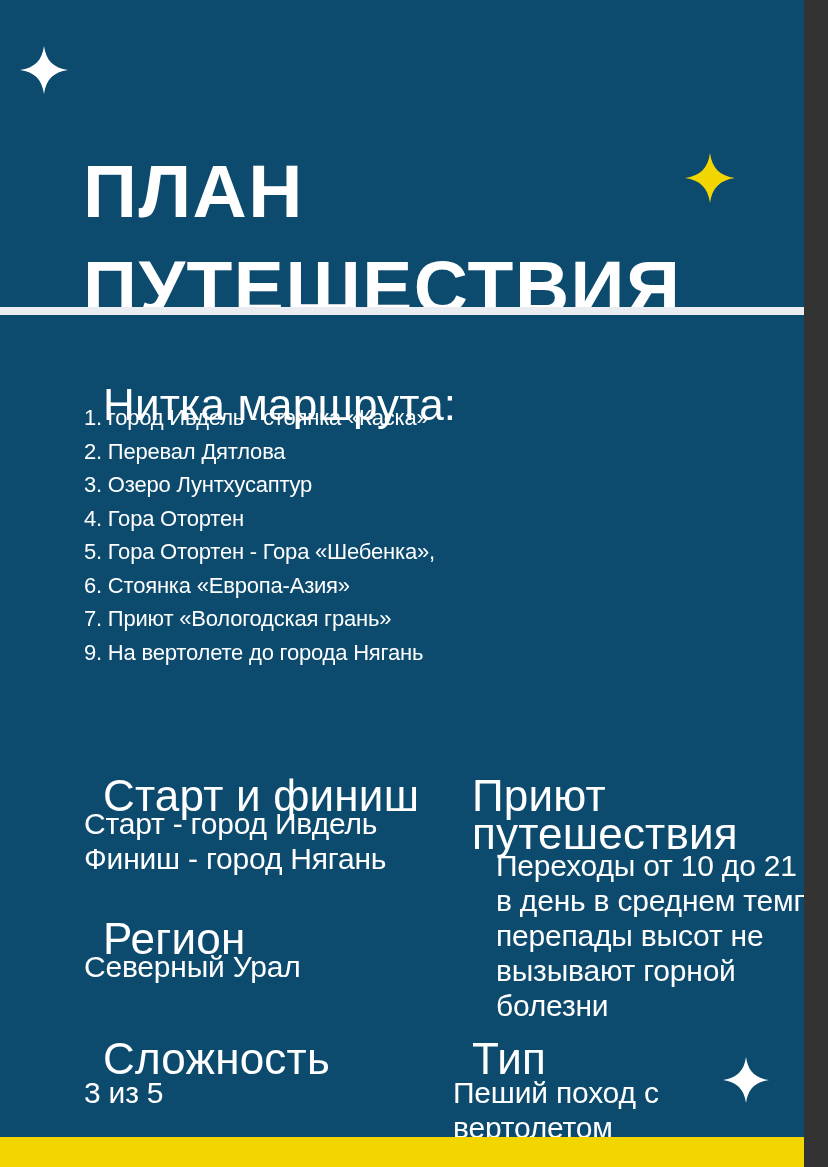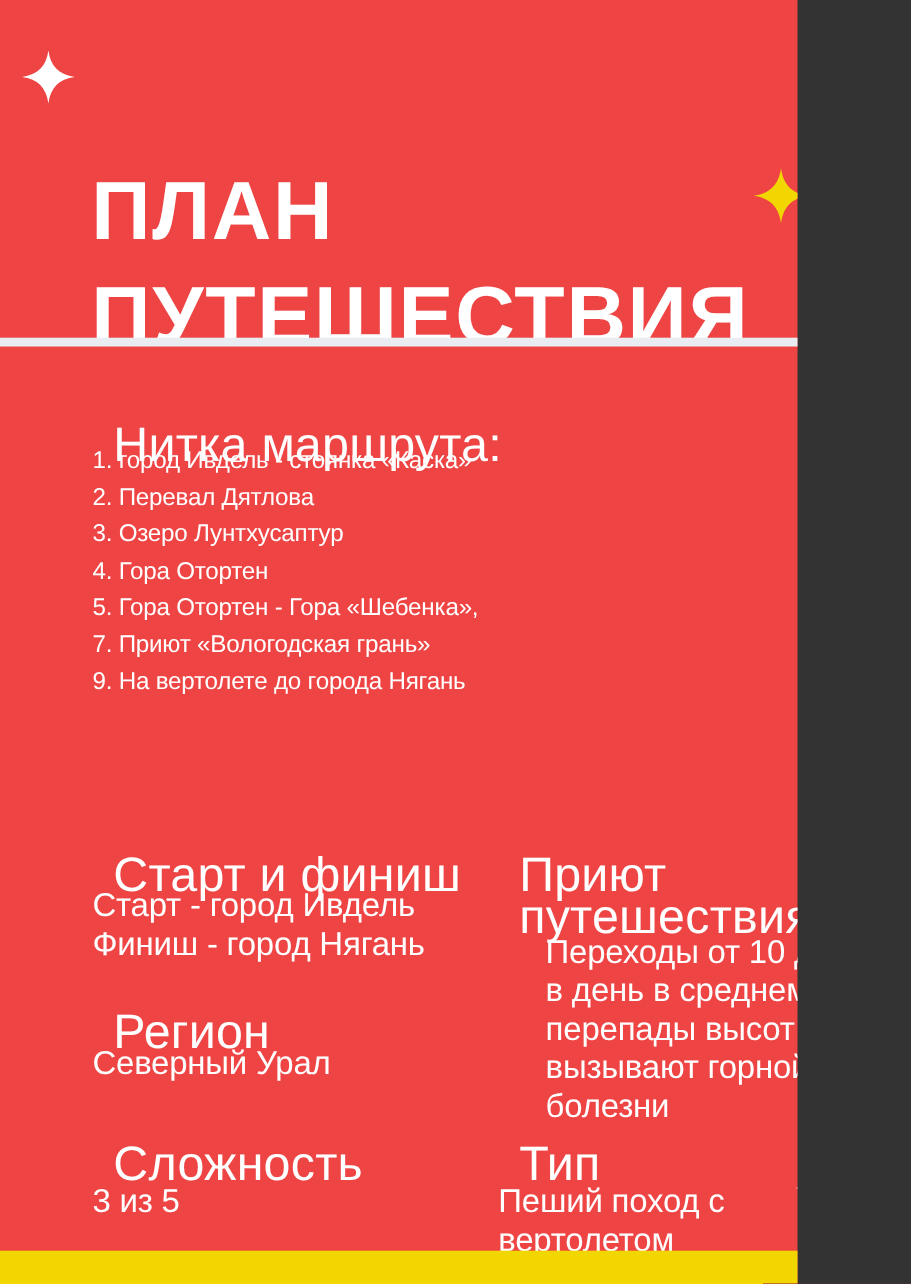--- a/index.html
+++ b/index.html
@@ -1,19 +1,19 @@
 <!DOCTYPE html>
 <html><head>
 <meta charset="utf-8">
 <style>
   html,body{margin:0;padding:0;background:#333;}
   .page{
     position:relative;
-    width:725px;height:1167px;
-    background:#ef4444;
+    width:804px;height:1167px;
+    background:#0c4a6e;
     color:#ffffff;
     font-family:"Liberation Sans", sans-serif;
     overflow:hidden;
   }
   .sparkle{position:absolute;}
   .sparkle svg{display:block;width:100%;height:100%;}
   .sparkle-white path{fill:#ffffff;}
   .sparkle-yellow path{fill:#f1d602;}
 
   .title{
@@ -95,20 +95,21 @@
 
   <div class="divider"></div>
 
   <h2 class="h2 route-heading">Нитка маршрута:</h2>
   <ol class="route-list">
     <li>1. город Ивдель - стоянка «Каска»</li>
     <li>2. Перевал Дятлова</li>
     <li>3. Озеро Лунтхусаптур</li>
     <li>4. Гора Отортен</li>
     <li>5. Гора Отортен - Гора «Шебенка»,</li>
+    <li>6. Стоянка «Европа-Азия»</li>
     <li>7. Приют «Вологодская грань»</li>
     <li>9. На вертолете до города Нягань</li>
   </ol>
 
   <h2 class="h2 start-finish-heading">Старт и финиш</h2>
   <p class="body-text start-finish-body">
     <span>Старт - город Ивдель</span>
     <span>Финиш - город Нягань</span>
   </p>
 

